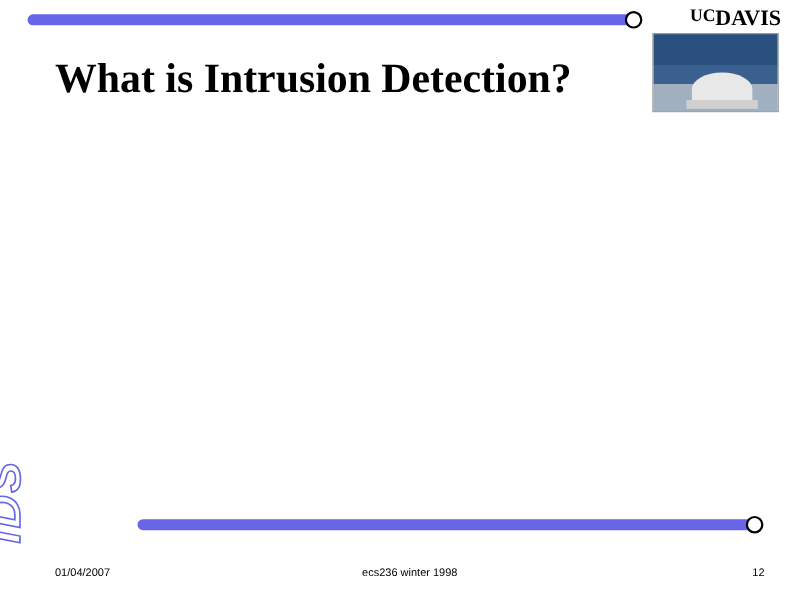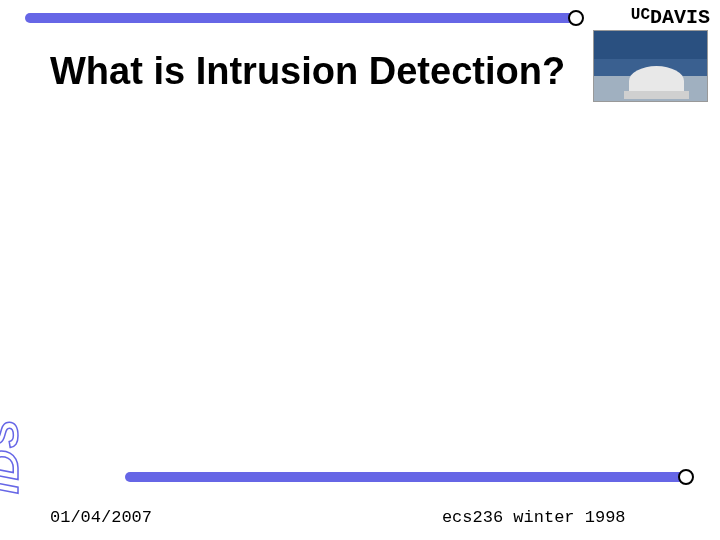--- a/index.html
+++ b/index.html
@@ -30,21 +30,21 @@
       width: 16px;
       height: 16px;
       background: white;
       border: 2px solid black;
       border-radius: 50%;
     }
     .ucdavis-logo {
       position: absolute;
       top: 6px;
       right: 10px;
-      font-family: Liberation Mono, monospace;
+      font-family: Liberation Serif, serif;
       font-weight: bold;
       font-size: 20px;
       text-align: right;
     }
     .ucdavis-logo .uc {
       font-size: 16px;
       vertical-align: top;
     }
     .campus-image {
       position: absolute;
@@ -72,21 +72,21 @@
       left: 30px;
       width: 65px;
       height: 8px;
       background: #d0d0d0;
     }
     .slide-title {
       position: absolute;
       top: 50px;
       left: 50px;
       font-size: 38px;
-      font-family: Liberation Sans, sans-serif;
+      font-family: Liberation Serif, serif;
       color: black;
     }
     .bottom-bar {
       position: absolute;
       top: 472px;
       left: 125px;
       width: 560px;
       height: 10px;
       background: #6666e6;
       border-radius: 5px;
@@ -115,22 +115,22 @@
       transform-origin: left bottom;
       letter-spacing: 2px;
     }
     .footer {
       position: absolute;
       bottom: 13px;
       left: 50px;
       right: 25px;
       display: flex;
       justify-content: flex-end;
-      font-size: 17px;
-      font-family: Liberation Mono, monospace;
+      font-size: 10px;
+      font-family: Liberation Sans, sans-serif;
     }
     .footer-date {
       flex: 1;
       text-align: left;
     }
     .footer-course {
       flex: 1;
       text-align: center;
     }
     .footer-page {
@@ -153,13 +153,14 @@
 <h1 class="slide-title">What is Intrusion Detection?</h1>
 
 <div class="ids-text">IDS</div>
 
 <div class="bottom-bar"></div>
 <div class="bottom-bar-end"></div>
 
 <div class="footer">
   <div class="footer-date">01/04/2007</div>
   <div class="footer-course">ecs236 winter 1998</div>
+  <div class="footer-page">12</div>
 </div>
 
 </body></html>

